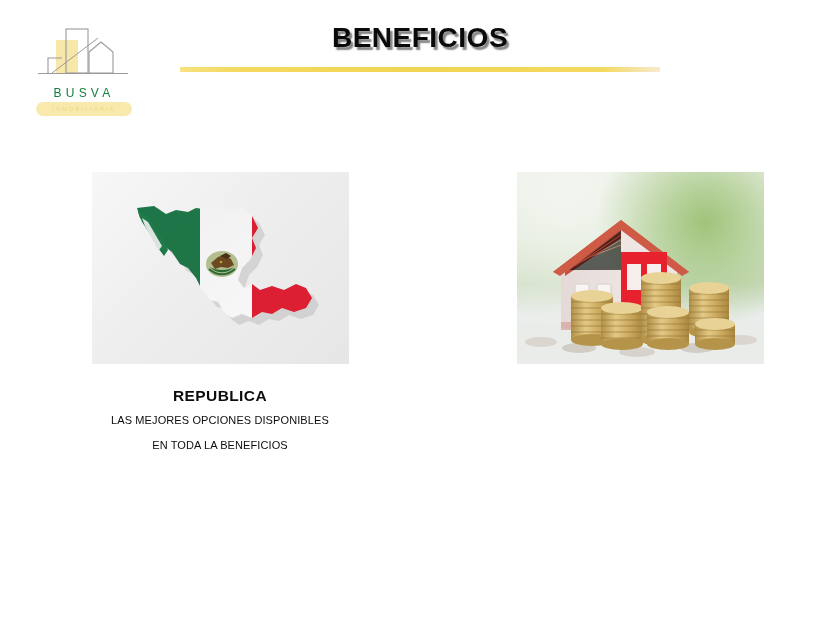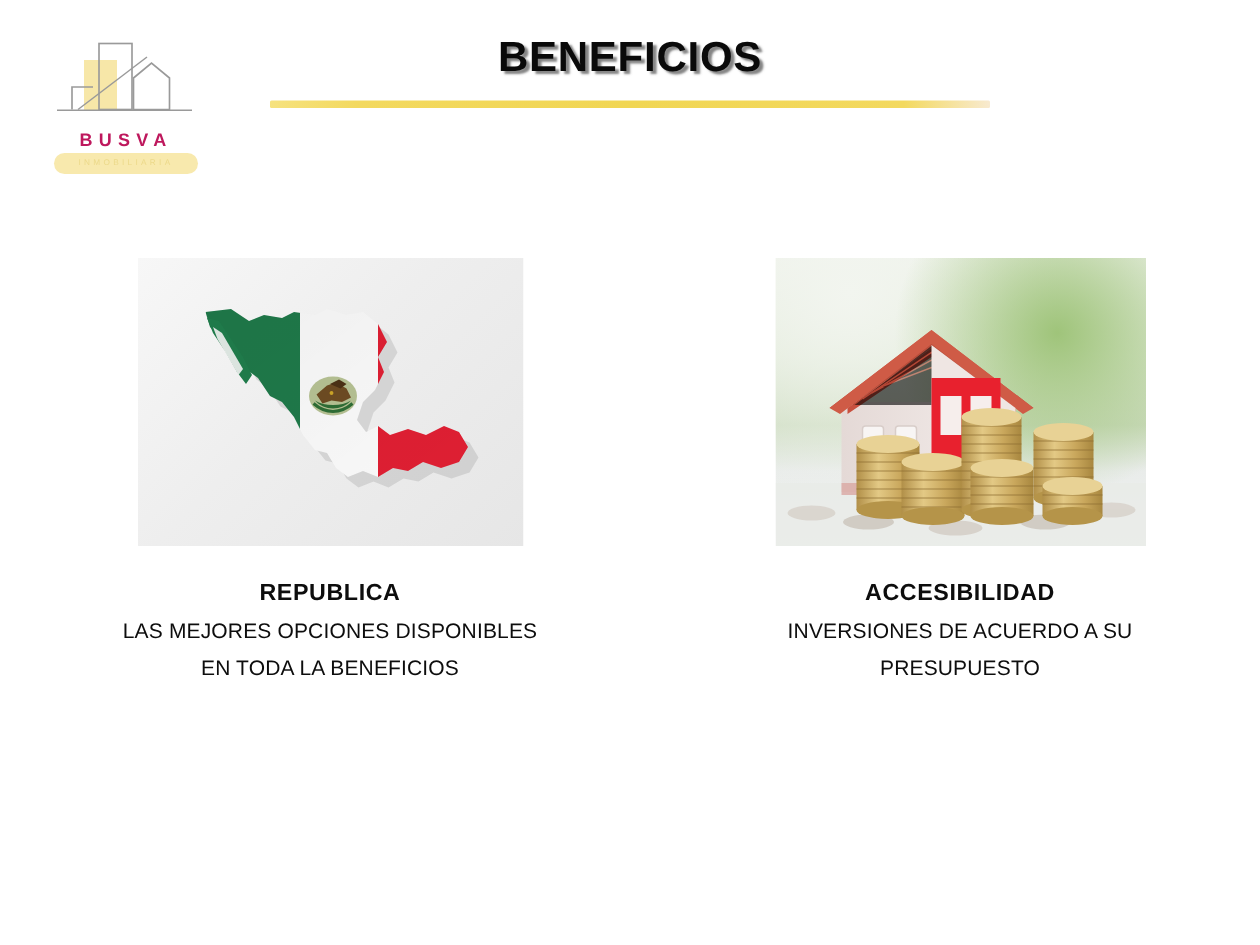--- a/index.html
+++ b/index.html
@@ -34,22 +34,22 @@
     height: 62px;
   }
   #logo-name {
     position: absolute;
     left: 0;
     top: 60px;
     width: 112px;
     text-align: center;
     font-size: 12px;
     letter-spacing: 4.2px;
-    color: #be185d;
-    font-weight: 700;
+    color: #15803d;
+    font-weight: 400;
     line-height: 14px;
   }
   #logo-tagline-wrap {
     position: absolute;
     left: 8px;
     top: 76px;
     width: 96px;
     height: 14px;
     background: #f8e9ad;
     border-radius: 7px;
@@ -138,21 +138,21 @@
     text-align: center;
     color: #0d0d0d;
   }
   .caption-heading {
     font-size: 15.5px;
     font-weight: bold;
     letter-spacing: 0.4px;
     line-height: 20px;
   }
   .caption-body {
-    font-size: 14px;
+    font-size: 11px;
     font-weight: normal;
     letter-spacing: 0.1px;
     line-height: 25px;
     margin-top: 2px;
   }
 </style>
 </head>
 <body>
 
 <div id="slide">
@@ -368,22 +368,15 @@
               <line x1="178" y1="158" x2="218" y2="158"></line>
               <line x1="178" y1="164" x2="218" y2="164"></line>
             </g>
             <ellipse cx="198" cy="152" rx="20" ry="6" fill="#e8d295"></ellipse>
             <ellipse cx="198" cy="172" rx="20" ry="6" fill="#b59449"></ellipse>
           </g>
         </g>
       </svg>
     </div>
 
-    <div class="caption">
-      <div class="caption-heading">ACCESIBILIDAD</div>
-      <div class="caption-body">
-        <div>INVERSIONES DE ACUERDO A SU</div>
-        <div>PRESUPUESTO</div>
-      </div>
-    </div>
   </div>
 
 </div>
 
 </body></html>

